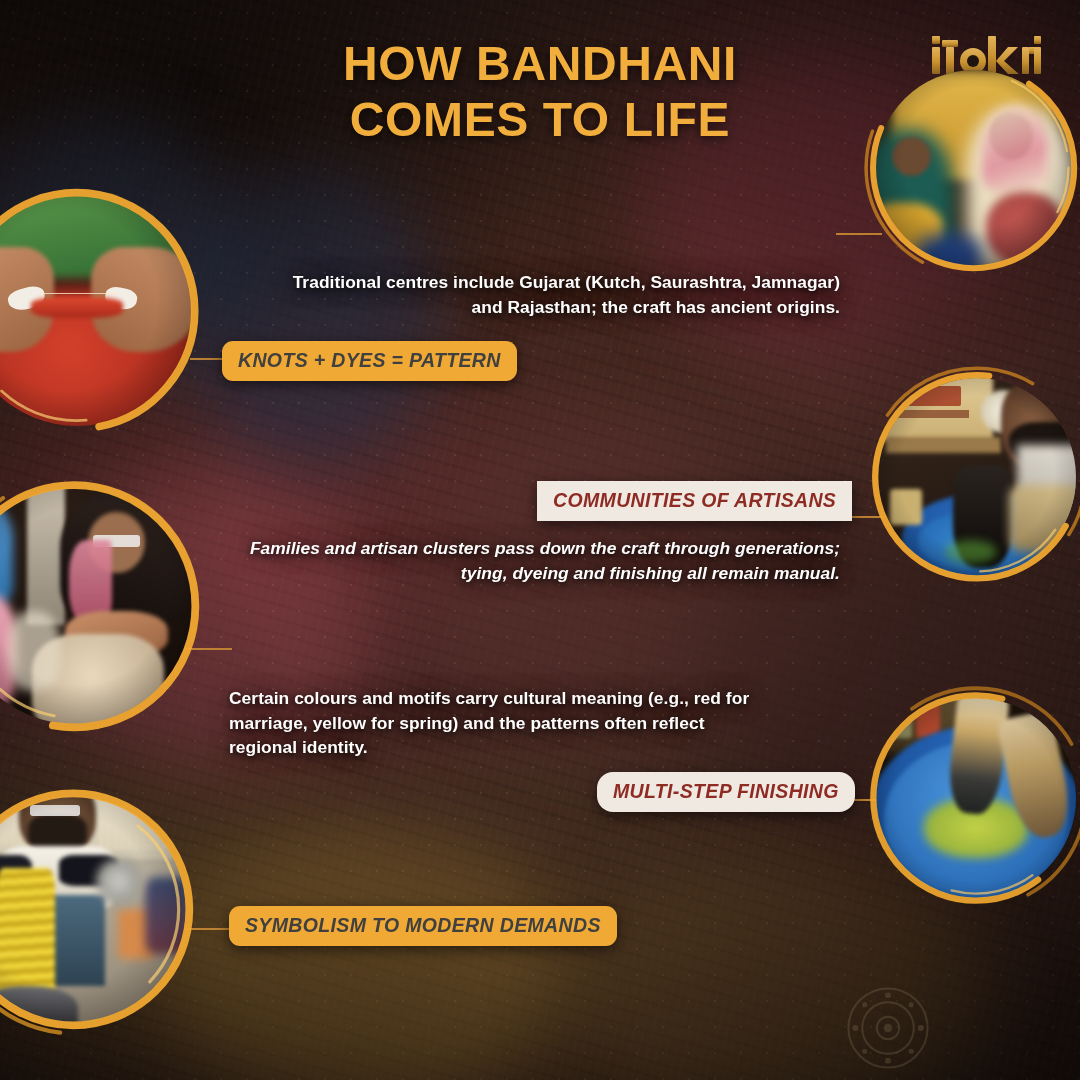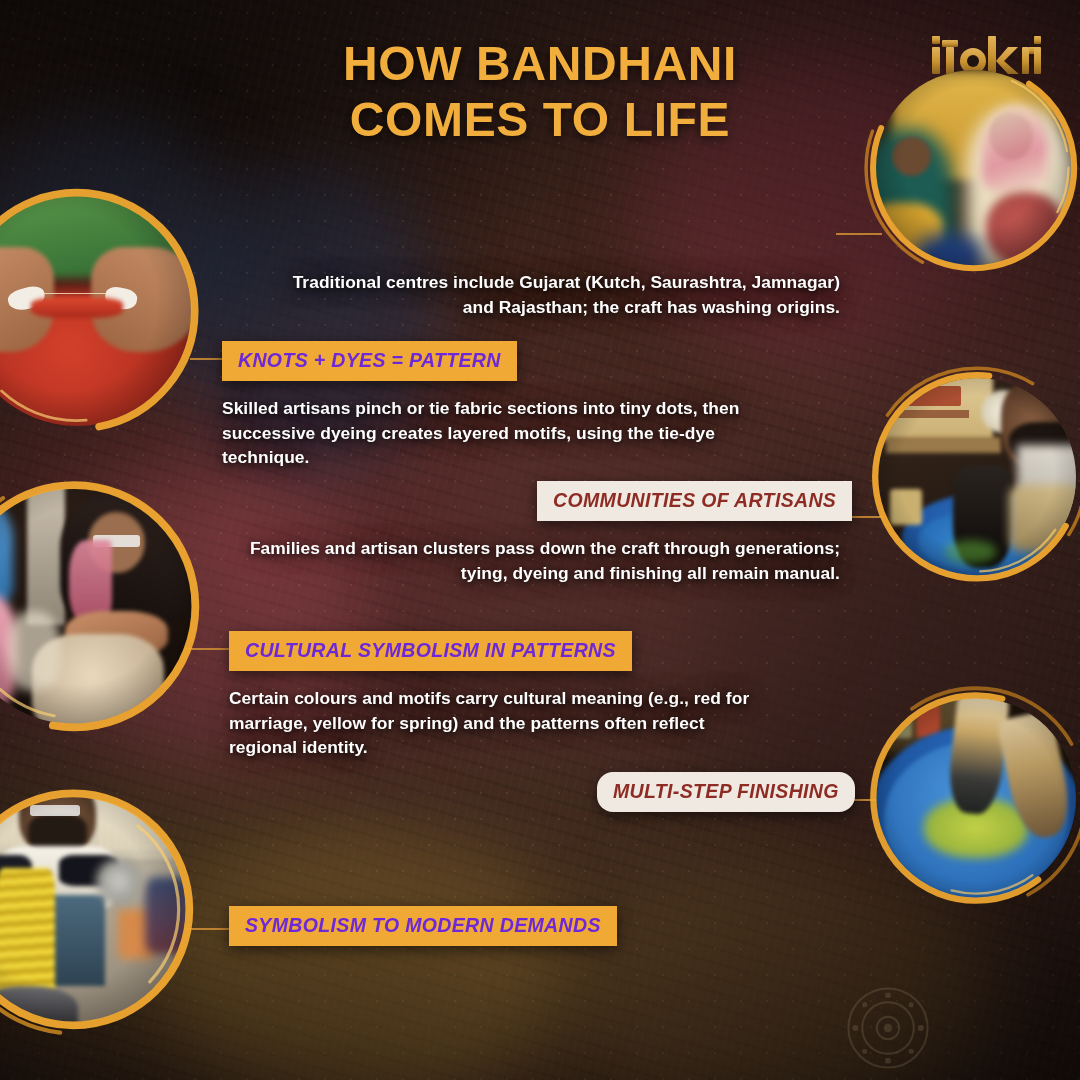--- a/index.html
+++ b/index.html
@@ -66,21 +66,21 @@
   
   .chip {
     position:absolute;
     padding:8px 16px 9px;
     font-size:19.5px; font-weight:bold; font-style:italic;
     letter-spacing:.35px; white-space:nowrap;
     color:#8E2C24;
     box-shadow:0 4px 14px rgba(0,0,0,.55);
   }
   .chip.cream { background:#EFE9E2; }
-  .chip.amber { background:#F0A935; color:#6d28d9; }
+  .chip.amber { background:#F0A935; color:#404040;border-radius:11px; }
 
   
   .body {
     position:absolute;
     color:#FFFFFF;
     font-size:17.4px; font-weight:bold; line-height:1.41;
     letter-spacing:.05px;
     text-shadow:0 2px 7px rgba(0,0,0,.85), 0 0 22px rgba(0,0,0,.6);
   }
   .body.r { text-align:right; }
@@ -175,29 +175,27 @@
     </svg>
   </div>
 
   <div class="conn" style="left:836px; top:233px; width:46px;"></div>
   <div class="conn" style="left:190px; top:358px; width:42px;"></div>
   <div class="conn" style="left:838px; top:516px; width:48px;"></div>
   <div class="conn" style="left:180px; top:648px; width:52px;"></div>
   <div class="conn" style="left:838px; top:799px; width:48px;"></div>
   <div class="conn" style="left:172px; top:928px; width:60px;"></div>
 
-  <div class="body r" style="left:275px; top:270px; width:565px;">Traditional centres include Gujarat (Kutch, Saurashtra, Jamnagar) and Rajasthan; the craft has washing origins.</div>
+  <div class="body r" style="left:275px; top:270px; width:565px;">Traditional centres include Gujarat (Kutch, Saurashtra, Jamnagar) and Rajasthan; the craft has ancient origins.</div>
 
   <div class="chip amber" style="left:222px; top:341px;">KNOTS + DYES = PATTERN</div>
-  <div class="body l" style="left:222px; top:396px; width:520px;">Skilled artisans pinch or tie fabric sections into tiny dots, then successive dyeing creates layered motifs, using the tie-dye technique.</div>
 
   <div class="chip cream" style="left:537px; top:481px;">COMMUNITIES OF ARTISANS</div>
-  <div class="body r" style="left:245px; top:536px; width:595px;">Families and artisan clusters pass down the craft through generations; tying, dyeing and finishing all remain manual.</div>
-
-  <div class="chip amber" style="left:229px; top:631px;">CULTURAL SYMBOLISM IN PATTERNS</div>
+  <div class="body r" style="left:245px; top:536px; width:595px;font-style:italic;">Families and artisan clusters pass down the craft through generations; tying, dyeing and finishing all remain manual.</div>
+
   <div class="body l" style="left:229px; top:686px; width:540px;">Certain colours and motifs carry cultural meaning (e.g., red for marriage, yellow for spring) and the patterns often reflect regional identity.</div>
 
   <div class="chip cream" style="left:597px; top:772px;border-radius:16px;">MULTI-STEP FINISHING</div>
 
   <div class="chip amber" style="left:229px; top:906px;">SYMBOLISM TO MODERN DEMANDS</div>
 
   <div class="photo" style="left:876px; top:70px; width:196px; height:196px;">
     <div class="clip">
       <div class="ph-sky" style="background:linear-gradient(160deg,#3a2a14,#241608);"></div>
       <div class="ph-el blur5" style="left:8%; top:0; width:84%; height:56%; background:linear-gradient(#E0B64A,#C9962C);"></div>

